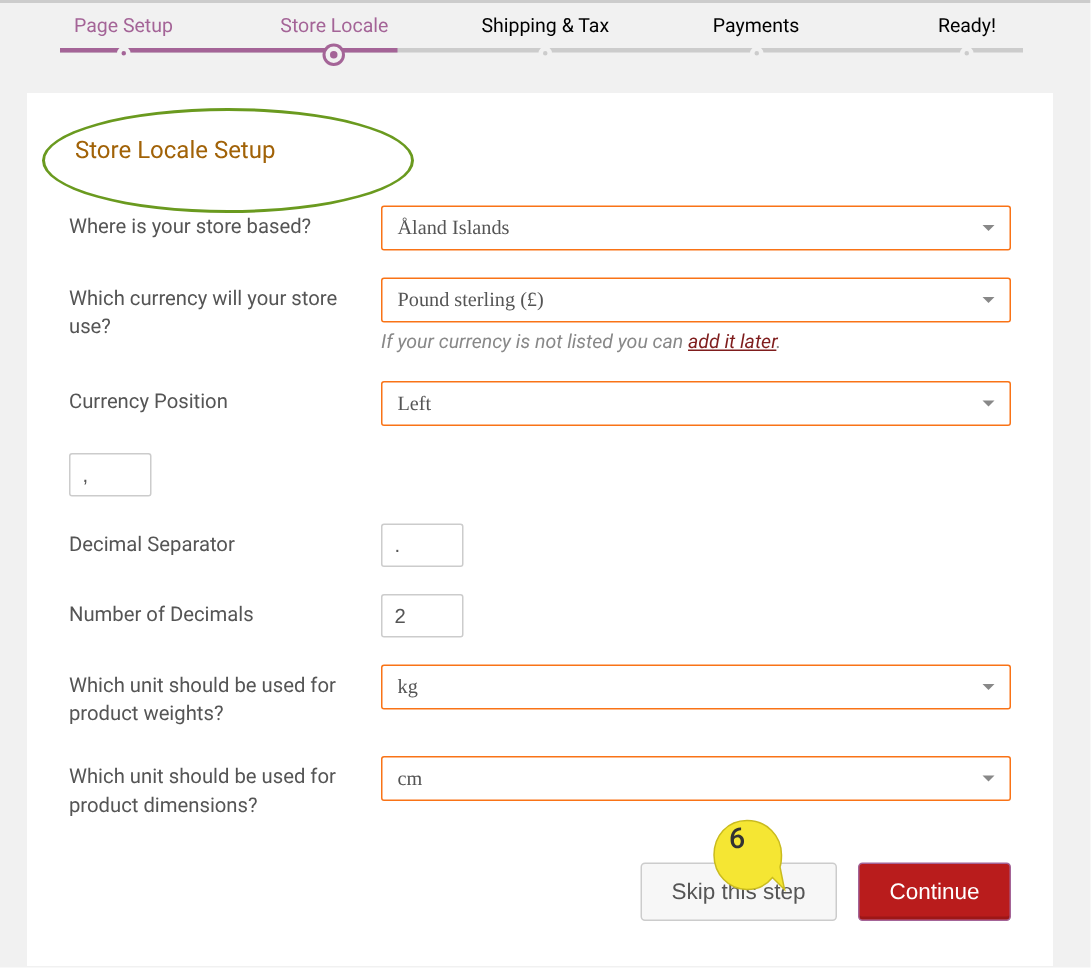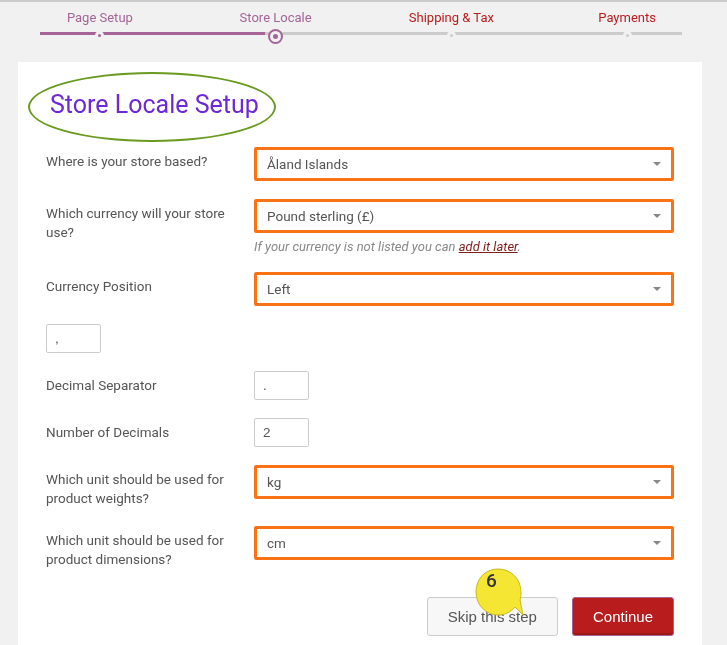--- a/index.html
+++ b/index.html
@@ -31,21 +31,21 @@
       left: 40px;
       width: 225px;
       height: 3px;
       background: #a46497;
     }
     .step {
       flex: 1;
       text-align: center;
       position: relative;
       font-size: 13px;
-      color: #b91c1c;
+      color: #000000;
       z-index: 2;
     }
     .step.done, .step.current { color: #a46497; }
     .step-dot {
       width: 9px;
       height: 9px;
       border-radius: 50%;
       background: #ccc;
       margin: 6px auto 0;
       border: 3px solid #f1f1f1;
@@ -58,23 +58,23 @@
     }
     .panel {
       background: #fff;
       margin: 8px 25px 0 18px;
       padding: 22px 28px 30px;
       position: relative;
       min-height: 575px;
     }
     .title-wrap { position: relative; display: inline-block; }
     .title {
-      font-size: 25px;
+      font-size: 16px;
       font-weight: 400;
-      color: #6d28d9;
+      color: #a16207;
       padding: 6px 30px 10px 4px;
     }
     .title-circle {
       position: absolute;
       top: -12px; left: -18px;
       width: 248px; height: 70px;
       border: 2px solid #6a9a1f;
       border-radius: 50%;
       pointer-events: none;
     }
@@ -90,27 +90,28 @@
       color: #555;
       line-height: 1.4;
       padding-top: 5px;
     }
     .field { flex: 1; }
     .select {
       width: 100%;
       display: flex;
       align-items: center;
       justify-content: space-between;
-      border: 3px solid #f97316;
+      border: 1px solid #f97316;
       background: #fff;
       padding: 6px 10px;
       font-size: 13.5px;
       color: #555;
       border-radius: 2px;
       cursor: pointer;
+      font-family: Liberation Serif, serif;
     }
     .caret {
       width: 0; height: 0;
       border-left: 4px solid transparent;
       border-right: 4px solid transparent;
       border-top: 4px solid #888;
     }
     .hint {
       font-size: 13px;
       font-style: italic;
@@ -182,20 +183,24 @@
   <div class="step current">
     <span>Store Locale</span>
     <div class="step-dot"></div>
   </div>
   <div class="step">
     <span>Shipping &amp; Tax</span>
     <div class="step-dot"></div>
   </div>
   <div class="step">
     <span>Payments</span>
+    <div class="step-dot"></div>
+  </div>
+  <div class="step">
+    <span>Ready!</span>
     <div class="step-dot"></div>
   </div>
 </div>
 
 <div class="panel">
   <div class="title-wrap">
     <h1 class="title">Store Locale Setup</h1>
     <div class="title-circle"></div>
   </div>
 

